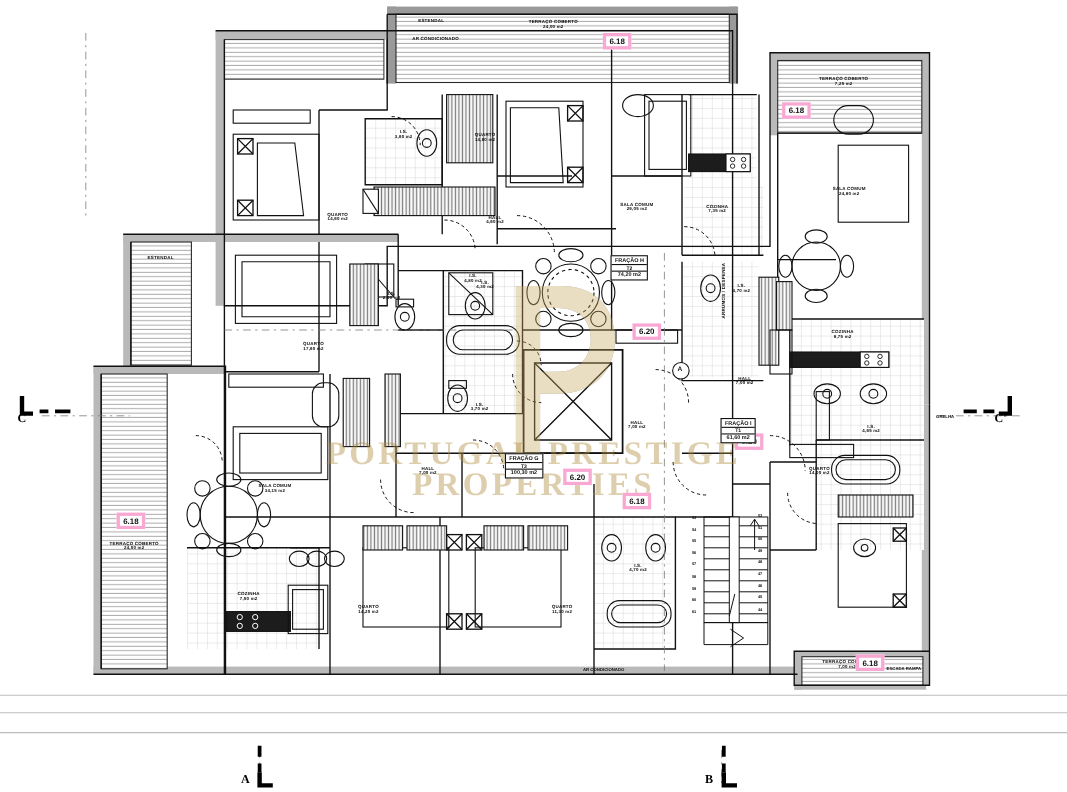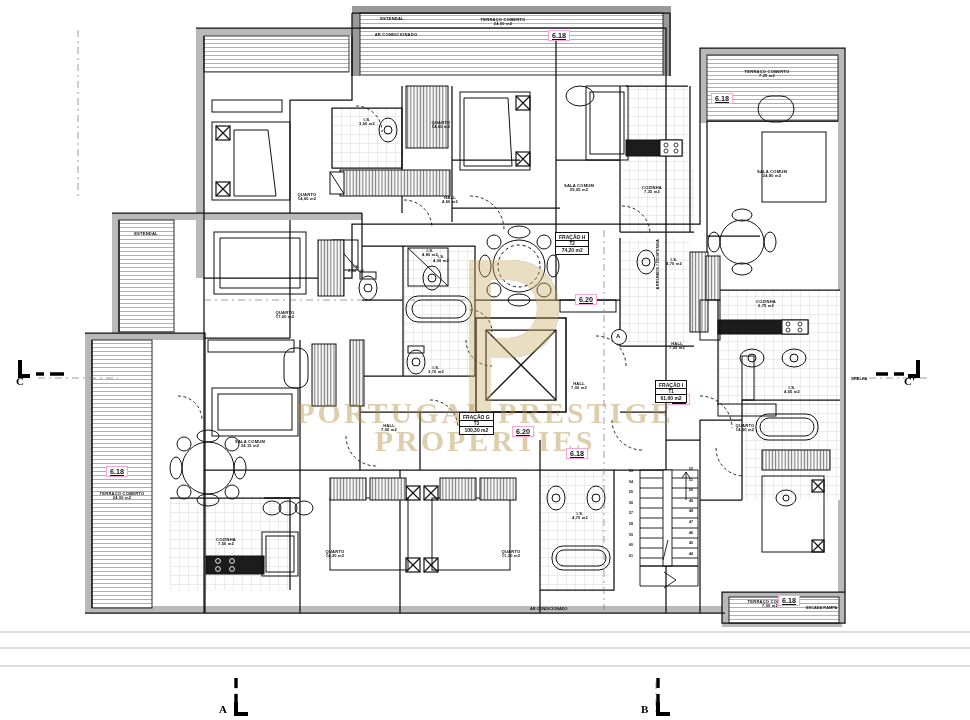--- a/index.html
+++ b/index.html
@@ -9,23 +9,23 @@
   svg#plan{position:absolute;left:0;top:0;width:970px;height:720px;}
 
   
   .lbl{position:absolute;text-align:center;line-height:1.05;
        font-family:"Liberation Sans",sans-serif;color:#0d0d0d;
        white-space:nowrap;letter-spacing:.2px;pointer-events:none;}
   .lbl .t1{display:block;font-size:4.1px;font-weight:700;}
   .lbl .t2{display:block;font-size:4.0px;font-weight:700;}
 
   
-  .elev{position:absolute;border:1px solid #f9a8d4;background:#fff;
+  .elev{position:absolute;border:3px solid #f9a8d4;background:#fff;
         font-size:7.2px;font-weight:700;color:#111;
-        padding:1px 3px 0 3px;line-height:1.1;text-align:center;text-decoration:underline;}
+        padding:1px 3px 0 3px;line-height:1.1;text-align:center;}
 
   
   .frac{position:absolute;border:1px solid #111;background:#fff;
         text-align:center;color:#111;}
   .frac .fl{display:block;font-size:5px;font-weight:700;border-bottom:1px solid #111;padding:1px 3px 0;}
   .frac .fm{display:block;font-size:4.6px;font-weight:700;border-bottom:1px solid #111;padding:0 3px;}
   .frac .fa{display:block;font-size:5px;font-weight:700;padding:0 3px 1px;}
 
   
   .sect{position:absolute;font-size:11px;font-weight:700;color:#000;

